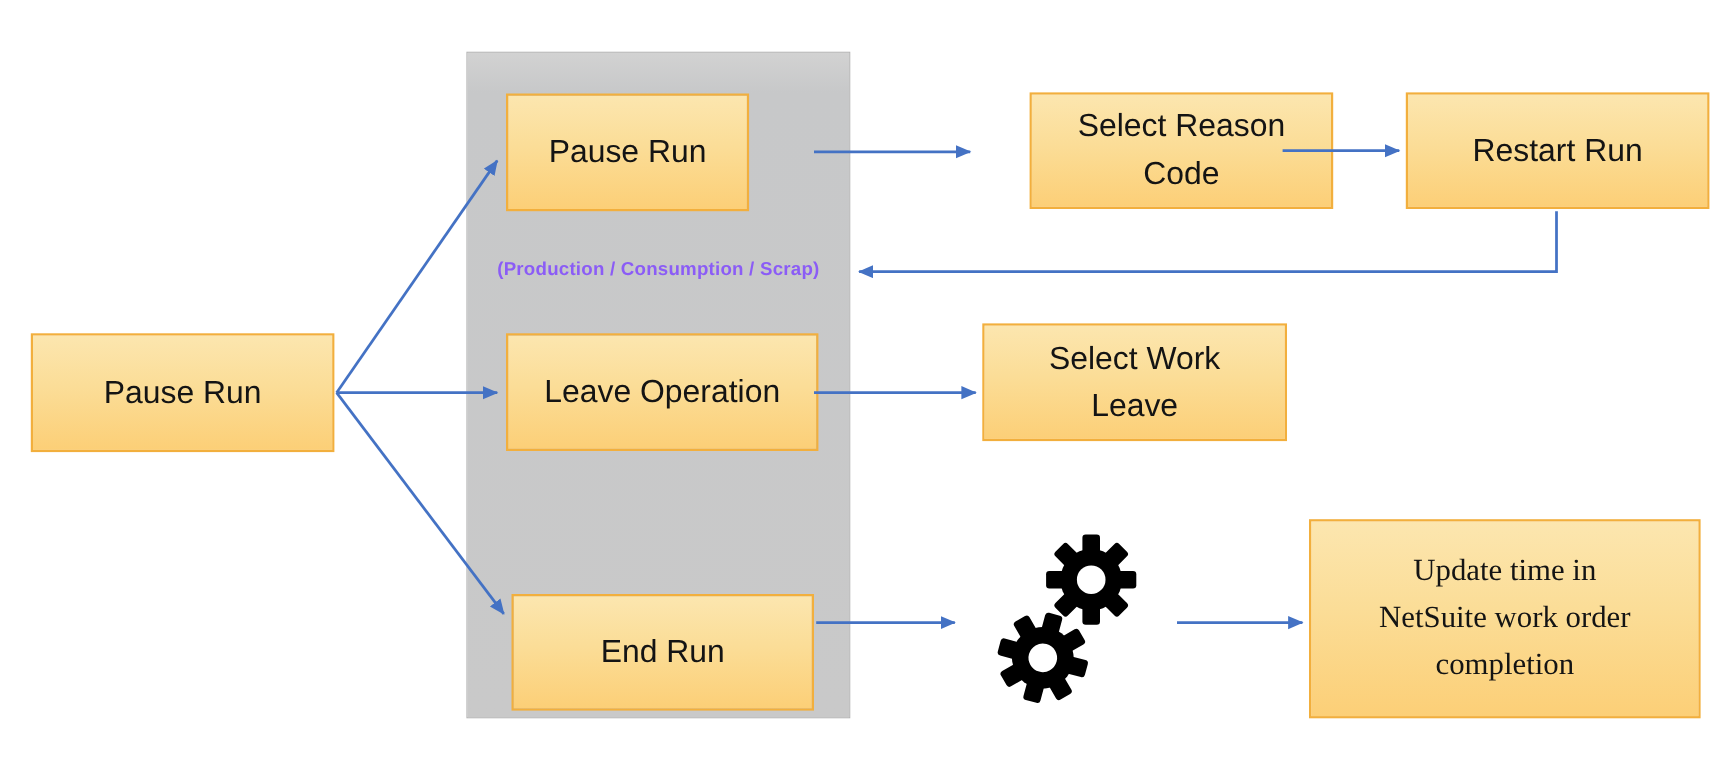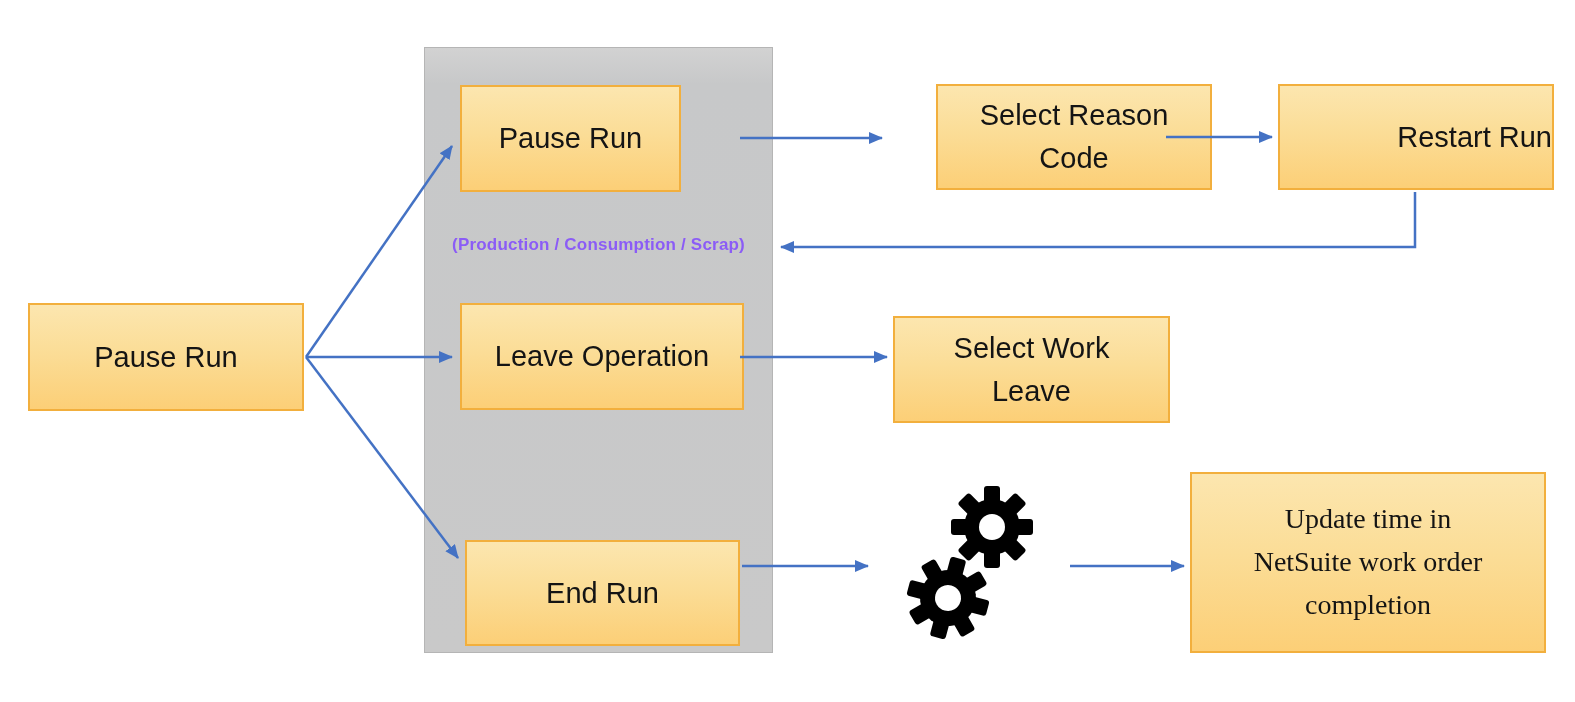--- a/index.html
+++ b/index.html
@@ -17,22 +17,22 @@
     border:2.2px solid #f2af3d;
     background:linear-gradient(180deg,#fce6af 0%,#fbdd97 45%,#fccf77 100%);
     font-size:29px;color:#141414;text-align:center;line-height:1.48;
     box-sizing:border-box;
   }
   #n-start    {left:28px;  top:303px;width:276px;height:108px;}
   #n-pause    {left:460px; top:85px; width:221px;height:107px;}
   #n-leave    {left:460px; top:303px;width:284px;height:107px;}
   #n-end      {left:465px; top:540px;width:275px;height:106px;}
   #n-reason   {left:888px; top:84px; width:276px;height:106px;margin-left:48px;}
-  #n-restart  {left:1278px;top:84px; width:276px;height:106px;align-items:flex-end;}
-  #n-workorder{left:893px; top:316px;width:277px;height:107px;}
+  #n-restart  {left:1278px;top:84px; width:276px;height:106px;}
+  #n-workorder{left:893px; top:294px;width:277px;height:107px;}
   #n-update   {left:1190px;top:472px;width:356px;height:181px;font-size:28px;line-height:1.53;font-family:Liberation Serif, serif;}
   .annotation{
     position:absolute;left:424px;top:235px;width:349px;text-align:center;
     font-weight:bold;font-size:17px;color:#8b5cf6;white-space:nowrap;
     letter-spacing:0.2px;
   }
   svg.overlay{position:absolute;left:0;top:0;pointer-events:none;}
   .arrow{stroke:#4472c4;stroke-width:2.5;fill:none;}
 </style>
 </head>

